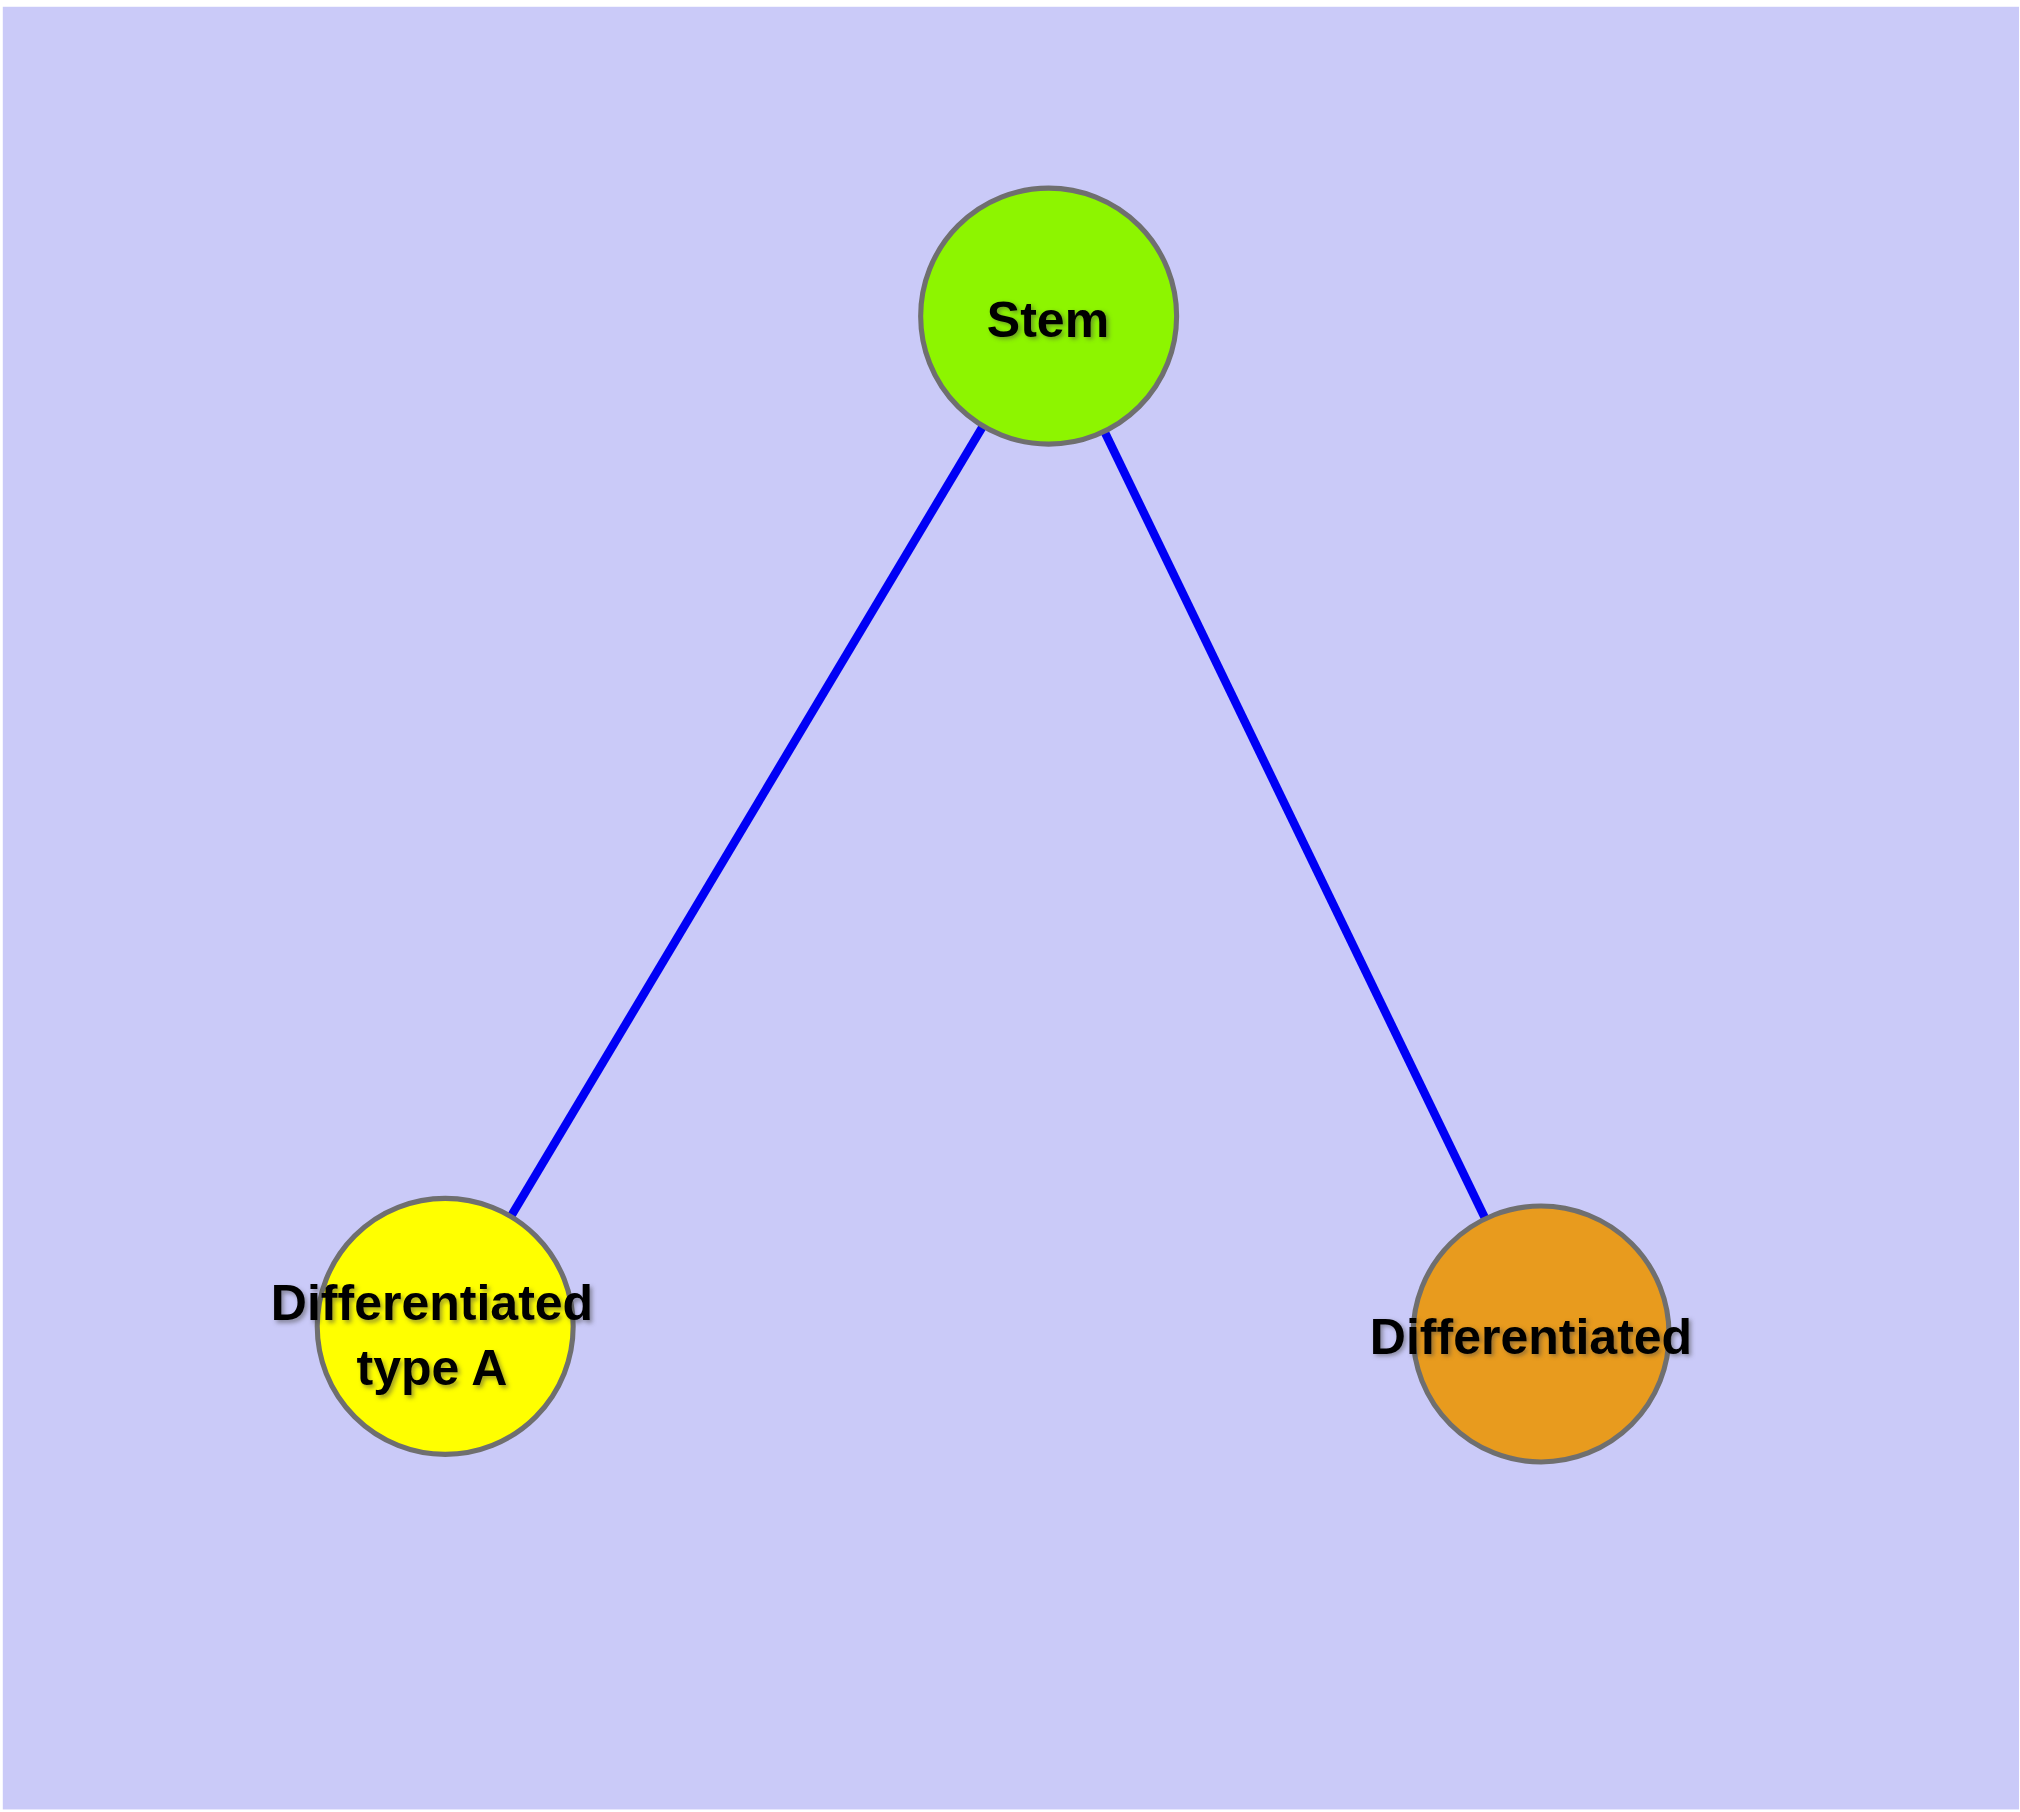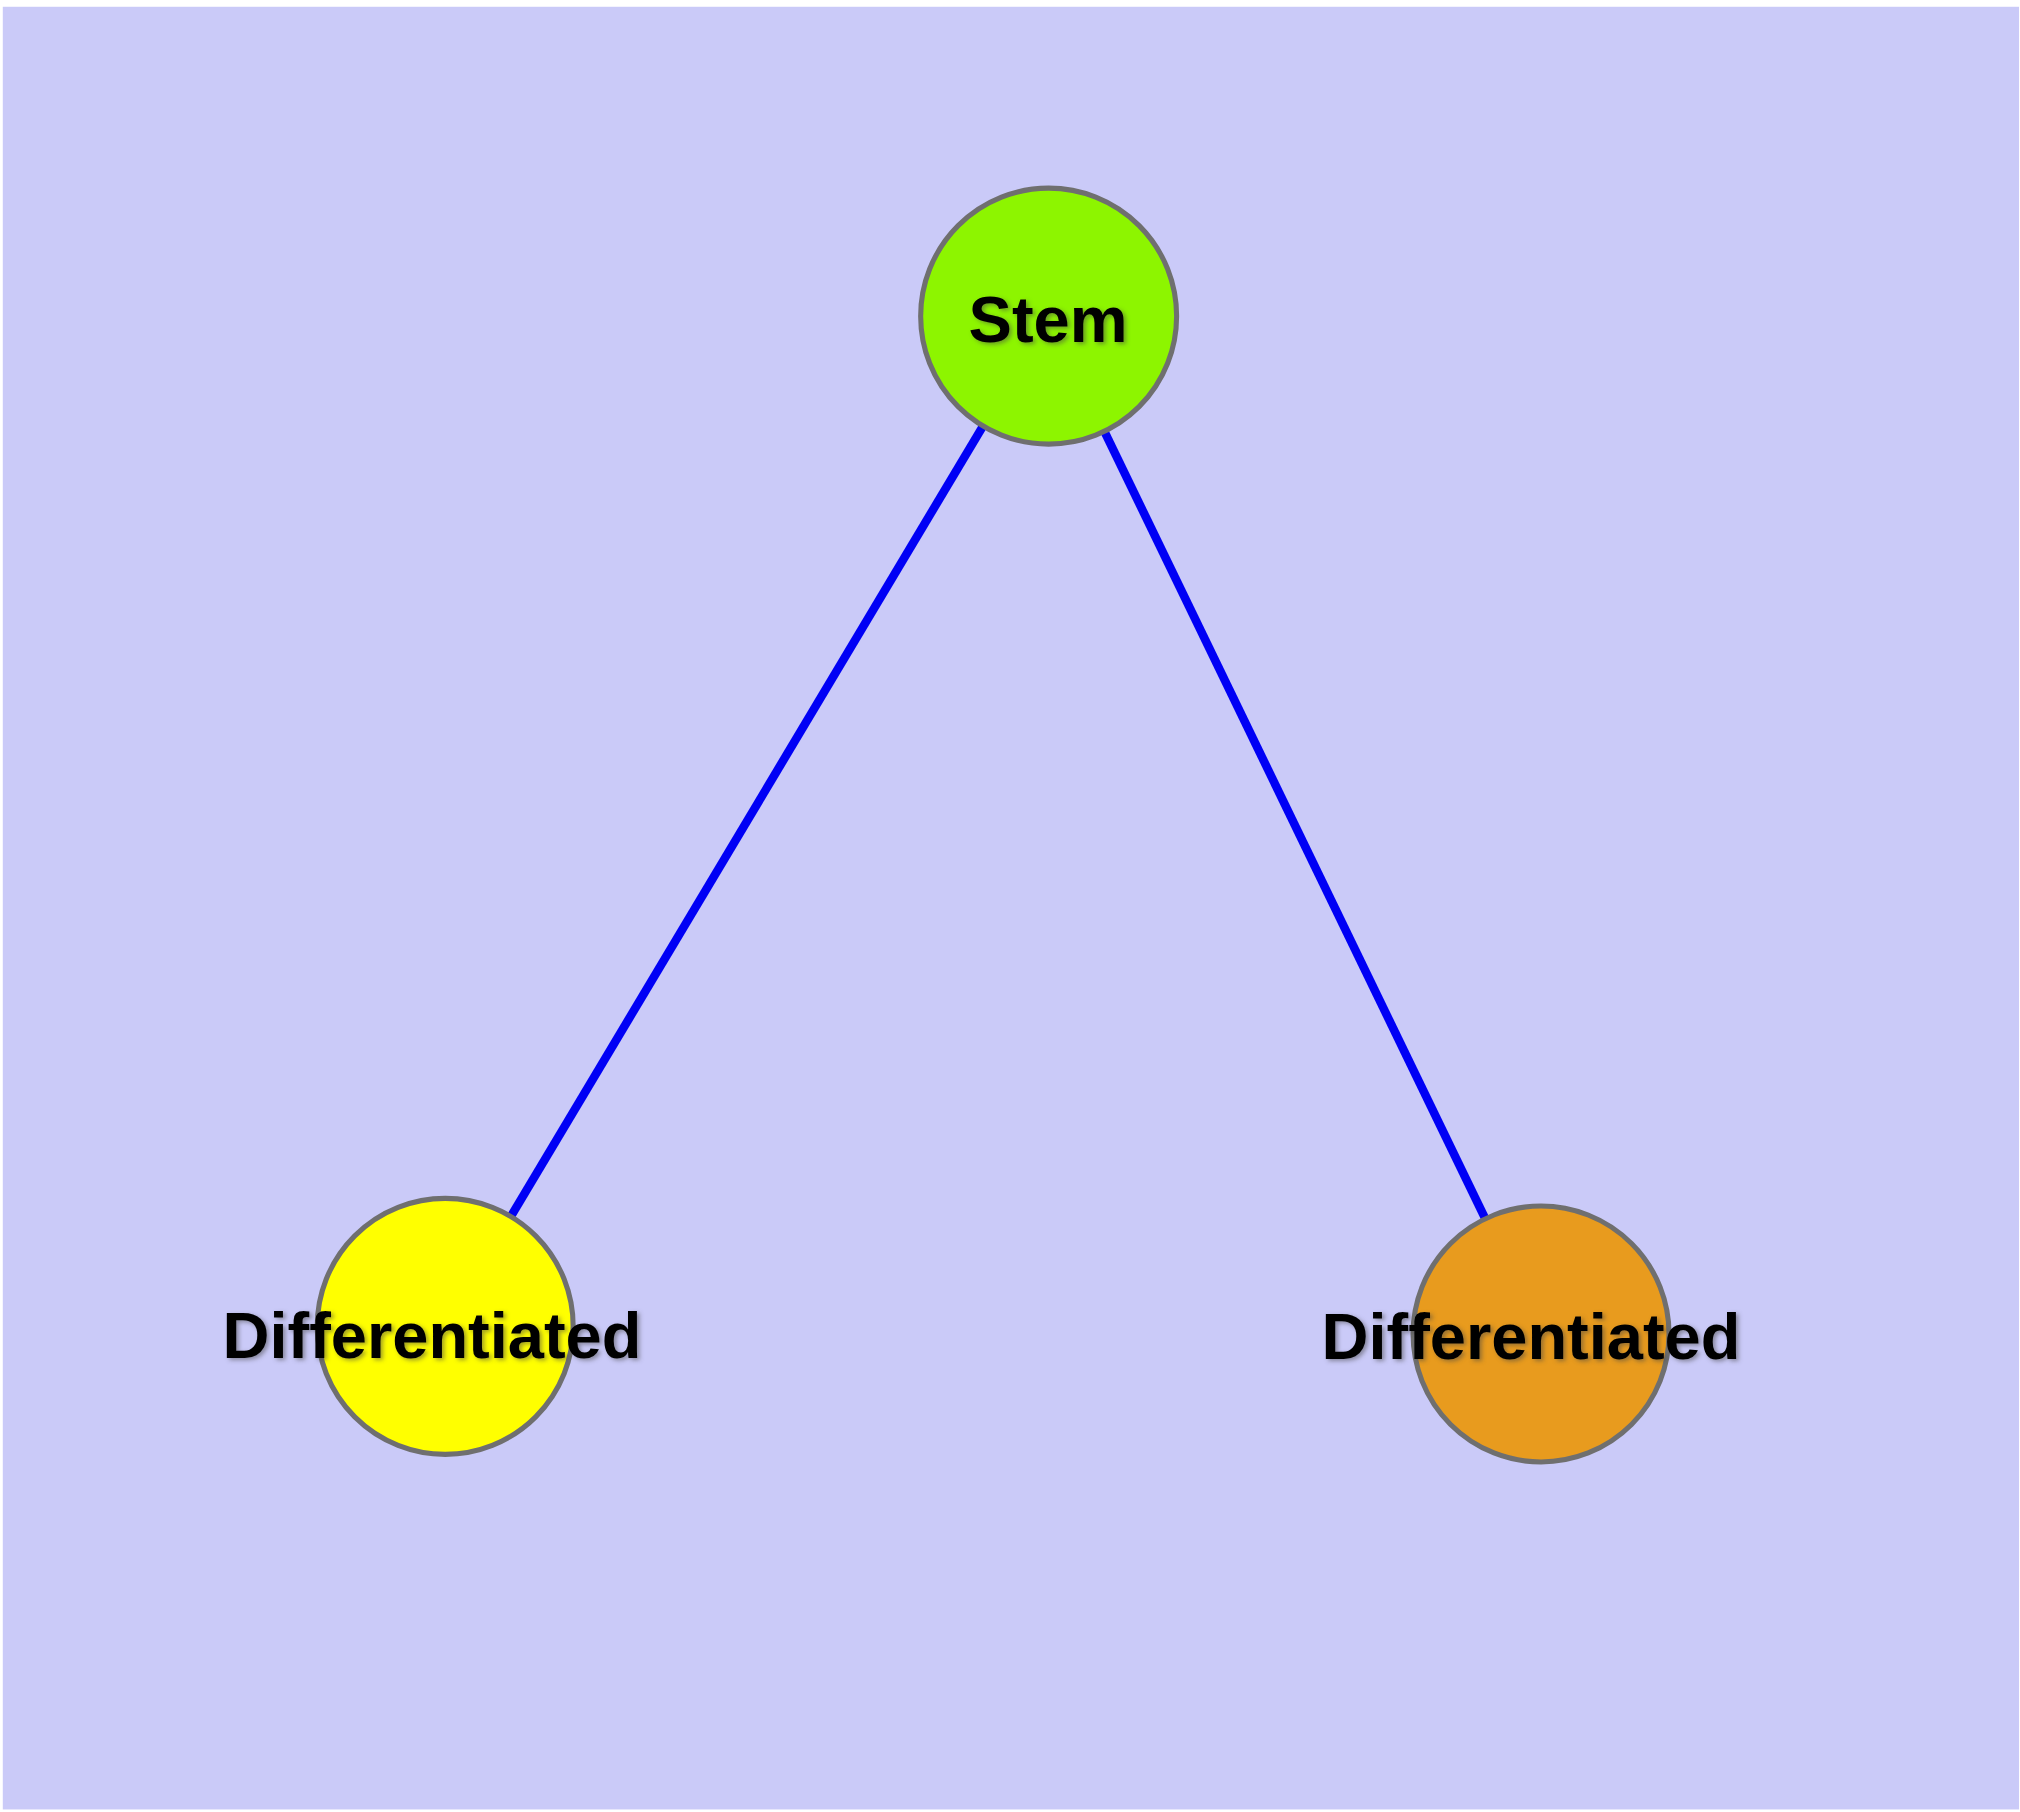--- a/index.html
+++ b/index.html
@@ -19,21 +19,21 @@
     position: absolute;
     left: 0;
     top: 0;
     display: block;
   }
   .node-label {
     position: absolute;
     transform: translate(-50%, -50%);
     text-align: center;
     font-weight: bold;
-    font-size: 65px;
+    font-size: 50px;
     line-height: 1.3;
     color: #000000;
     white-space: nowrap;
     text-shadow: 2.5px 2.5px 4.2px rgba(70, 70, 70, 0.5);
   }
 </style>
 </head>
 <body>
 
 <div class="stage">
@@ -50,20 +50,21 @@
 
     <circle cx="525" cy="1565" r="151" stroke-width="6" fill="#ffff00" stroke="#6f6f6f"></circle>
 
     <circle cx="1818" cy="1574" r="151" stroke-width="6" fill="#e89b1e" stroke="#6f6f6f"></circle>
   </svg>
 
   <div class="node-label" style="left:1048px; top:320px;">Stem</div>
 
   <div class="node-label" style="left:432px; top:1336px;">
     <div>Differentiated</div>
+    <div>type A</div>
   </div>
 
   <div class="node-label" style="left:1531px; top:1337px;">
     <div>Differentiated</div>
   </div>
 
 </div>
 
 
 </body></html>

